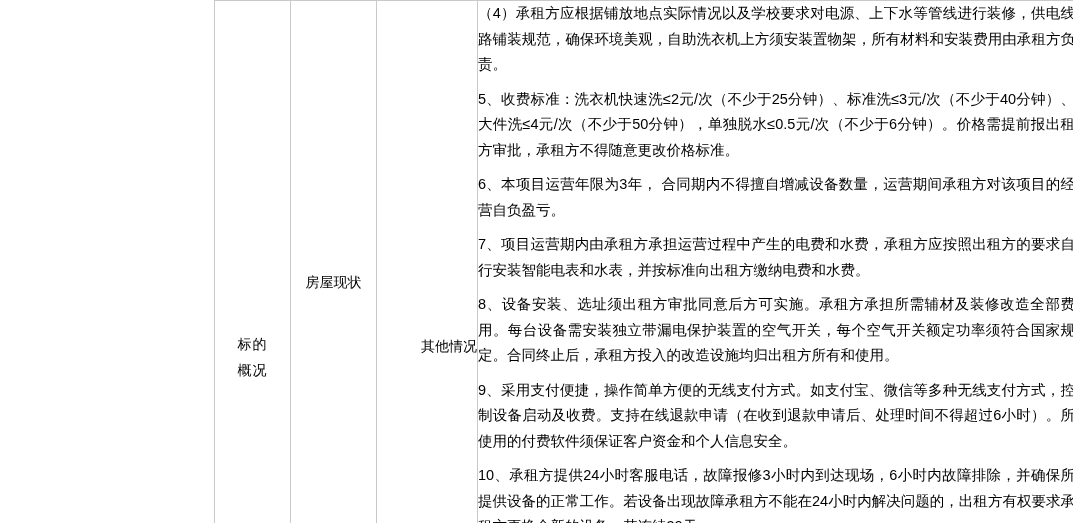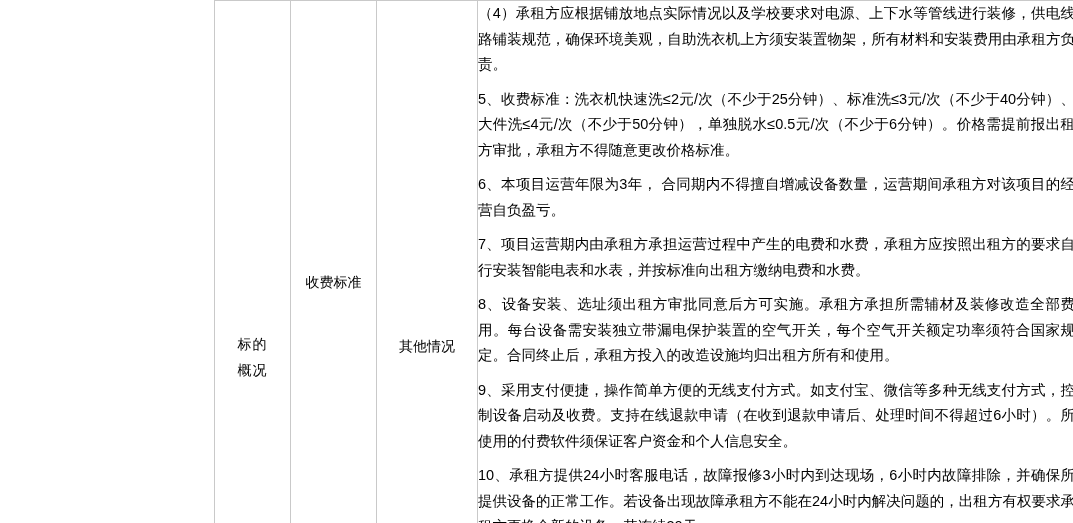--- a/index.html
+++ b/index.html
@@ -58,20 +58,21 @@
     text-align: center;
   }
   .label-inner div {
     white-space: nowrap;
   }
   .sub1-inner {
     padding-top: 268px;
   }
   .sub2-inner {
     padding-top: 332px;
+    text-align: right;
   }
   .cell-body {
     padding: 4px 10px 6px 10px;
     font-size: 14.5px;
     line-height: 25.5px;
     text-align: justify;
     color: #000;
   }
   .cell-body p {
     margin: 0 0 0 0;
@@ -89,21 +90,21 @@
     <tbody>
       <tr>
         <td class="col-gutter"></td>
         <td class="col-label cell-label">
           <div class="label-inner">
             <div>标的</div>
             <div>概况</div>
           </div>
         </td>
         <td class="col-sub1 cell-sub">
-          <div class="sub1-inner">收费标准</div>
+          <div class="sub1-inner">房屋现状</div>
         </td>
         <td class="col-sub2 cell-sub">
           <div class="sub2-inner">其他情况</div>
         </td>
         <td class="col-body cell-body">
           <p>（4）承租方应根据铺放地点实际情况以及学校要求对电源、上下水等管线进行装修，供电线路铺装规范，确保环境美观，自助洗衣机上方须安装置物架，所有材料和安装费用由承租方负责。</p>
           <p>5、收费标准：洗衣机快速洗≤2元/次（不少于25分钟）、标准洗≤3元/次（不少于40分钟）、大件洗≤4元/次（不少于50分钟），单独脱水≤0.5元/次（不少于6分钟）。价格需提前报出租方审批，承租方不得随意更改价格标准。</p>
           <p>6、本项目运营年限为3年，  合同期内不得擅自增减设备数量，运营期间承租方对该项目的经营自负盈亏。</p>
           <p>7、项目运营期内由承租方承担运营过程中产生的电费和水费，承租方应按照出租方的要求自行安装智能电表和水表，并按标准向出租方缴纳电费和水费。</p>
           <p>8、设备安装、选址须出租方审批同意后方可实施。承租方承担所需辅材及装修改造全部费用。每台设备需安装独立带漏电保护装置的空气开关，每个空气开关额定功率须符合国家规定。合同终止后，承租方投入的改造设施均归出租方所有和使用。</p>

